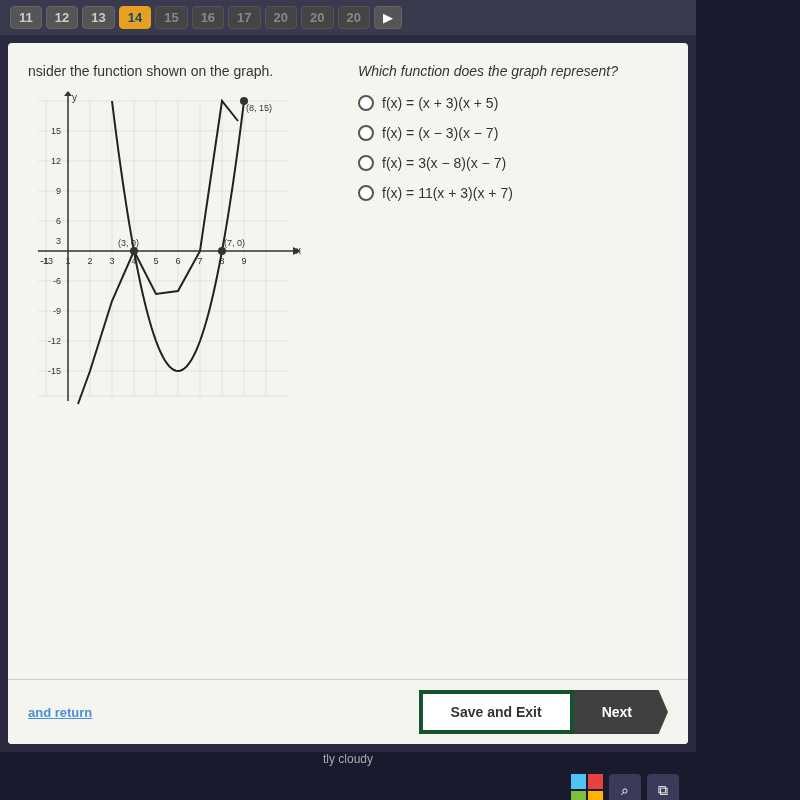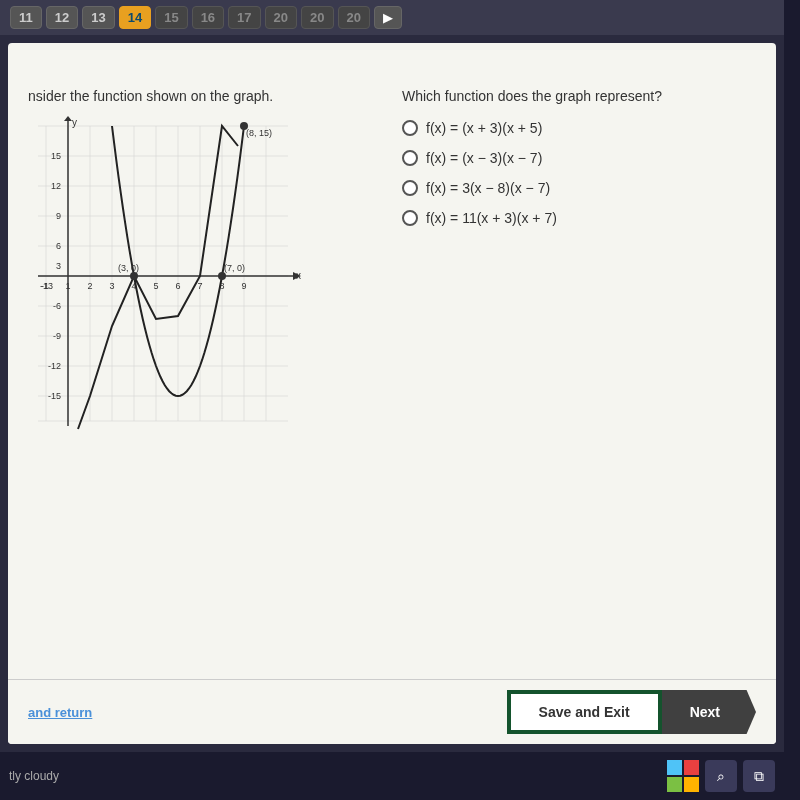--- a/index.html
+++ b/index.html
@@ -6,21 +6,21 @@
     body {
       width: 800px;
       height: 800px;
       background: #1a1a2e;
       font-family: Arial, sans-serif;
       overflow: hidden;
     }
 
     
     .screen {
-      width: 784px;
+      width: 696px;
       height: 800px;
       display: flex;
       flex-direction: column;
       background: #2a2a3e;
     }
 
     
     .nav-bar {
       background: #3a3a4e;
       padding: 6px 10px;
@@ -69,21 +69,20 @@
       margin: 8px;
       border-radius: 4px;
       overflow: hidden;
     }
 
     .question-area {
       flex: 1;
       display: flex;
       padding: 20px;
       gap: 20px;
-      margin-top: 25px;
     }
 
     
     .left-panel {
       flex: 1;
       display: flex;
       flex-direction: column;
     }
 
     .question-text {
@@ -109,20 +108,21 @@
       display: flex;
       flex-direction: column;
       padding-top: 0;
     }
 
     .which-function {
       font-size: 14px;
       color: #333;
       margin-bottom: 16px;
       font-weight: normal;
+      font-style: italic;
     }
 
     .answer-choice {
       display: flex;
       align-items: center;
       gap: 8px;
       margin-bottom: 14px;
       cursor: pointer;
     }
 
@@ -185,23 +185,24 @@
       clip-path: polygon(0 0, 90% 0, 100% 50%, 90% 100%, 0 100%);
       padding-right: 36px;
     }
 
     
     .taskbar {
       background: #1a1a2e;
       height: 48px;
       display: flex;
       align-items: center;
-      padding: 0 9px;
+      padding: 0 17px;
       gap: 8px;
       flex-shrink: 0;
+      flex-direction: column;
     }
 
     .taskbar-weather {
       color: #aaa;
       font-size: 12px;
     }
 
     .taskbar-icons {
       display: flex;
       gap: 6px;

